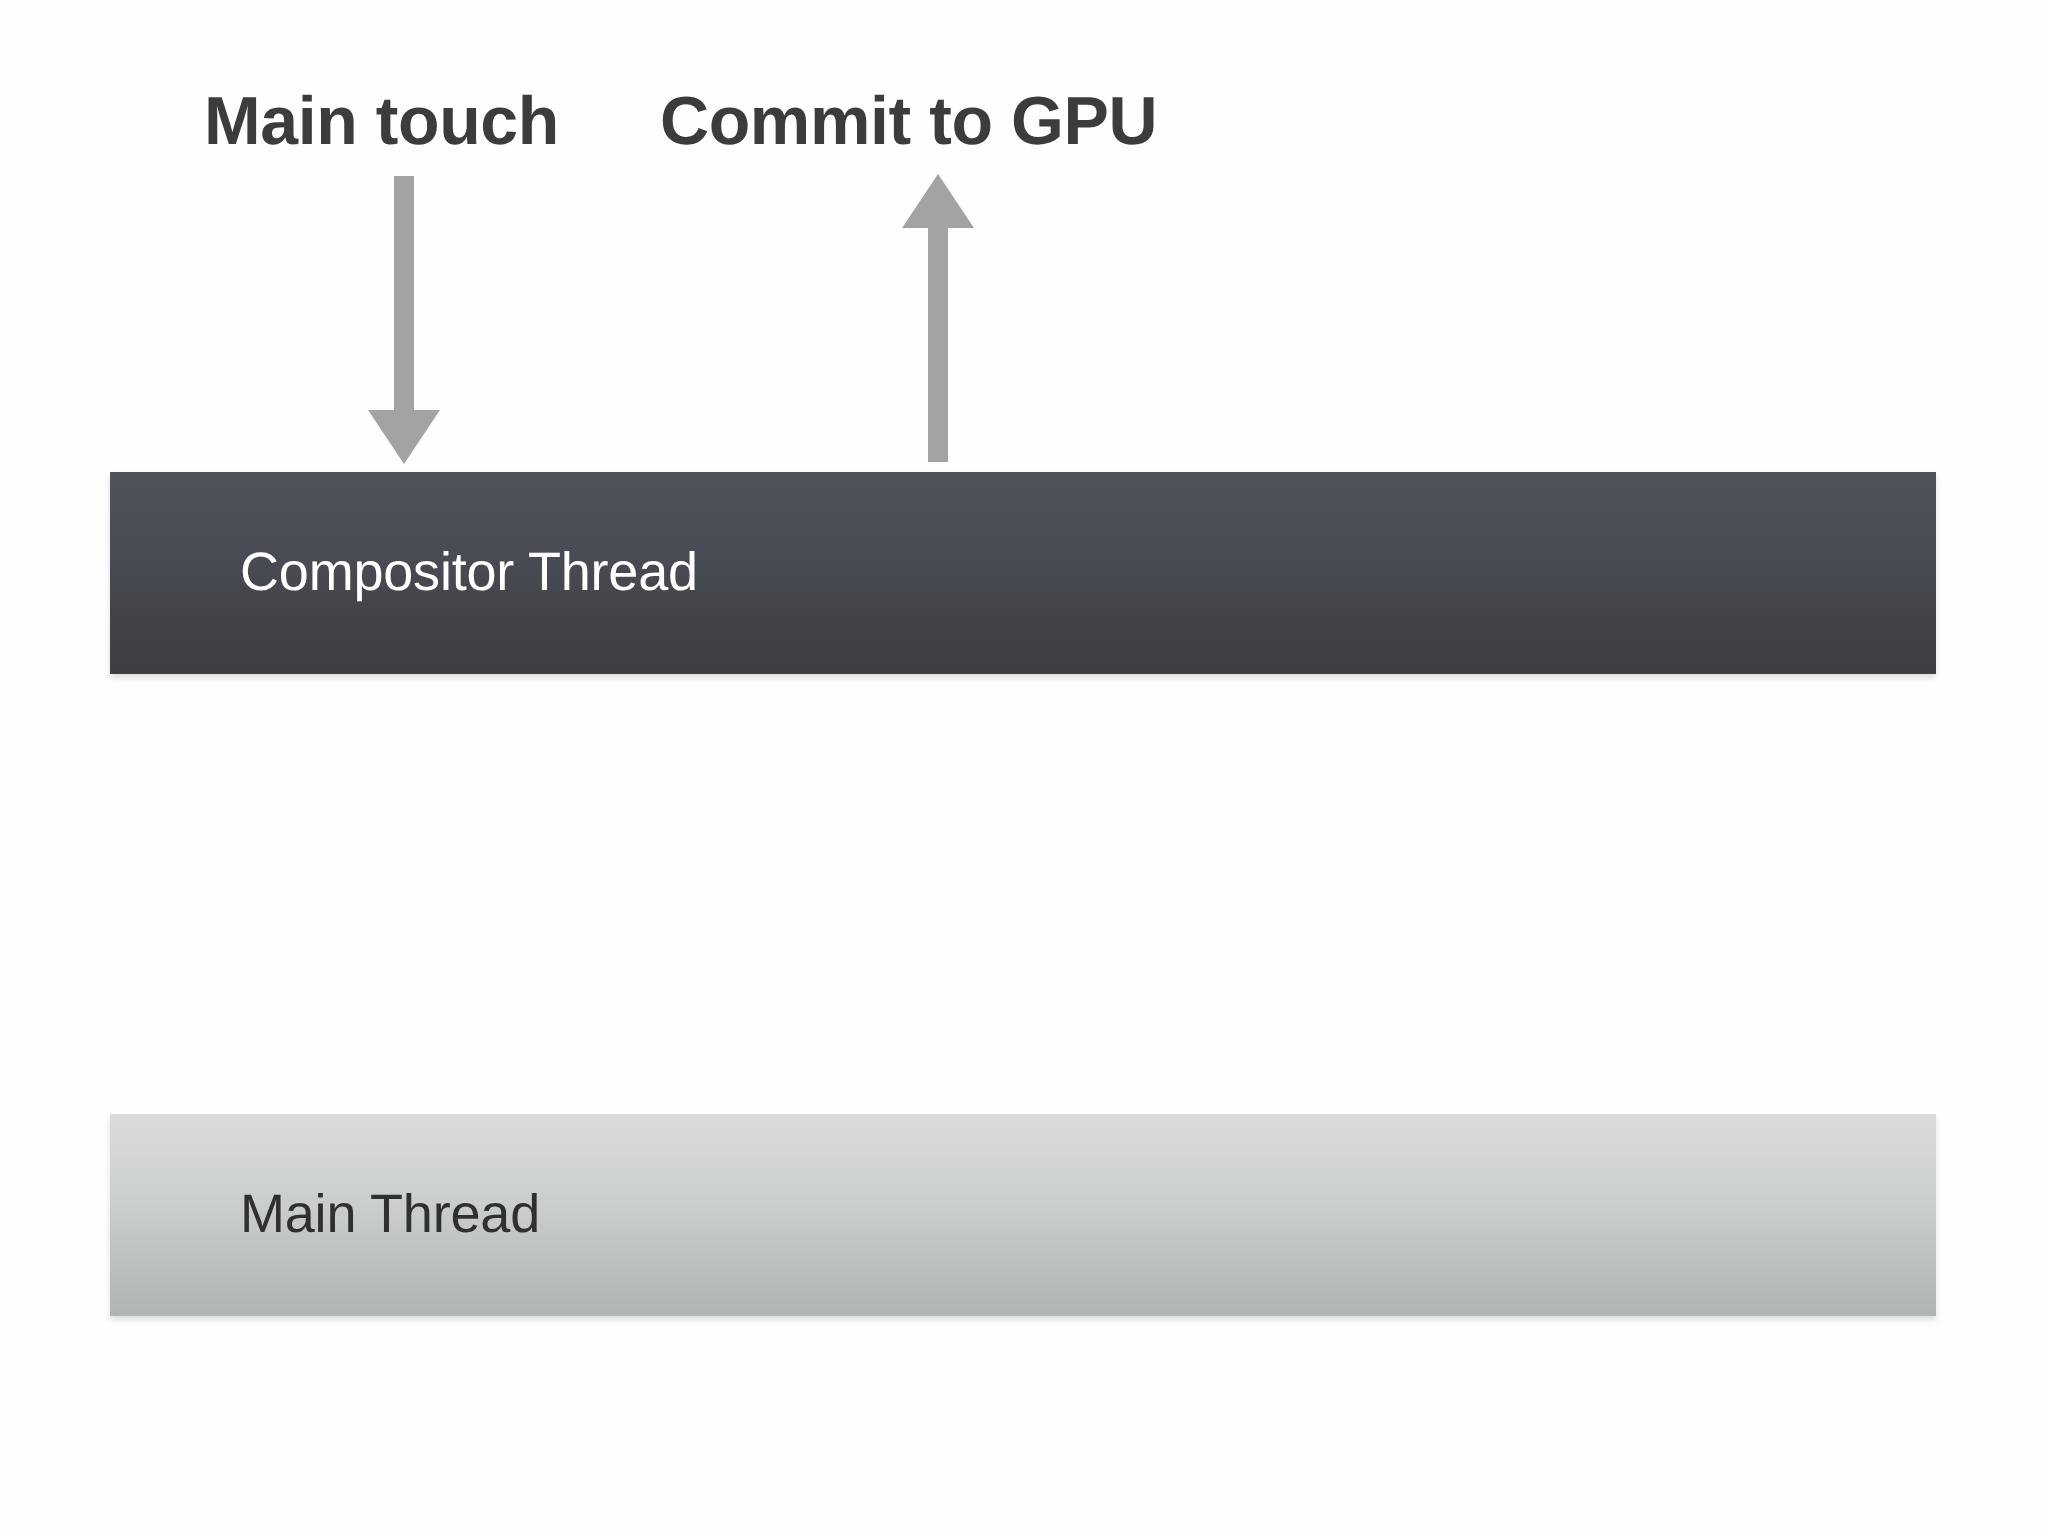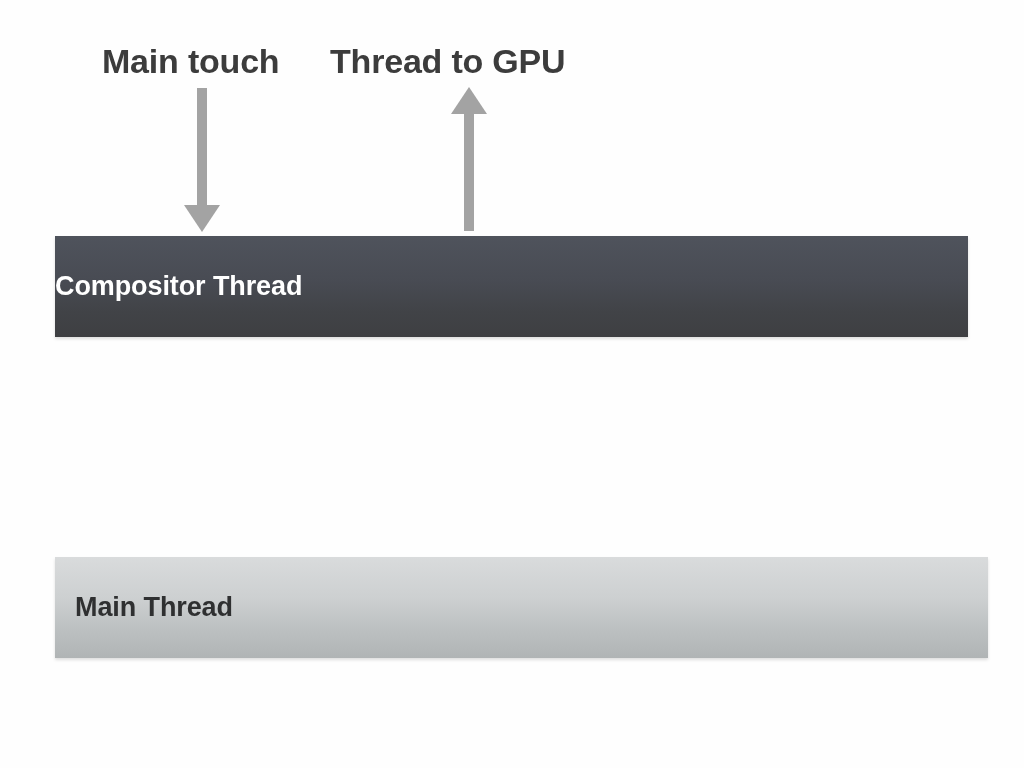--- a/index.html
+++ b/index.html
@@ -98,52 +98,52 @@
   .thread-bar {
     position: absolute;
     left: 55px;
     width: 913px;
     height: 101px;
     display: flex;
     align-items: center;
     box-shadow: 0 2px 3px rgba(0,0,0,0.13);
   }
   .thread-bar-label {
-    font-weight: bold;
+    font-weight: normal;
     font-size: 27px;
     letter-spacing: -0.1px;
+    margin-left: 65px;
     white-space: nowrap;
     text-align: center;
   }
 
   #bar-compositor {
     top: 236px;
     background: linear-gradient(to bottom, #4f535c 0%, #484b53 45%, #414347 75%, #3e3f42 100%);
   }
   #bar-compositor .thread-bar-label {
     color: #ffffff;
   }
 
   #bar-main {
     top: 557px;
     background: linear-gradient(to bottom, #d9dbdc 0%, #cdd0d1 40%, #bcc0c1 72%, #b0b4b5 100%);
-    padding-left: 20px;
   }
   #bar-main .thread-bar-label {
     color: #2f3031;
   }
 </style>
 </head>
 <body>
 
 <div id="stage">
 
   <div class="top-label" id="label-user-touch">Main touch</div>
 
-  <div class="top-label" id="label-commit-gpu">Thread to GPU</div>
+  <div class="top-label" id="label-commit-gpu">Commit to GPU</div>
 
   <div class="arrow" id="arrow-down">
     <div class="arrow-shaft"></div>
     <div class="arrow-head"></div>
   </div>
 
   <div class="arrow" id="arrow-up">
     <div class="arrow-head"></div>
     <div class="arrow-shaft"></div>
   </div>

